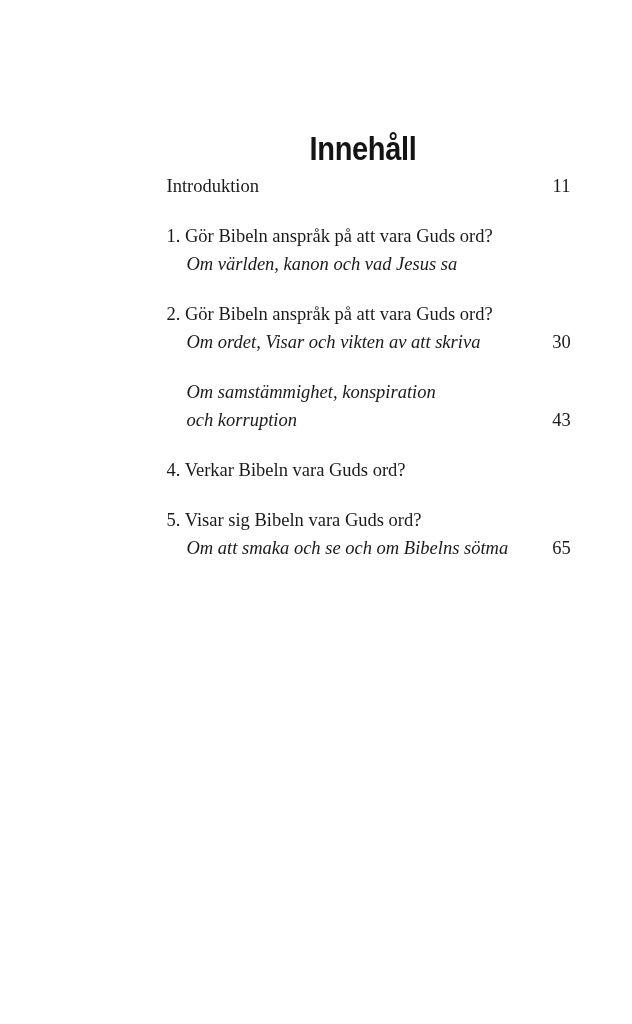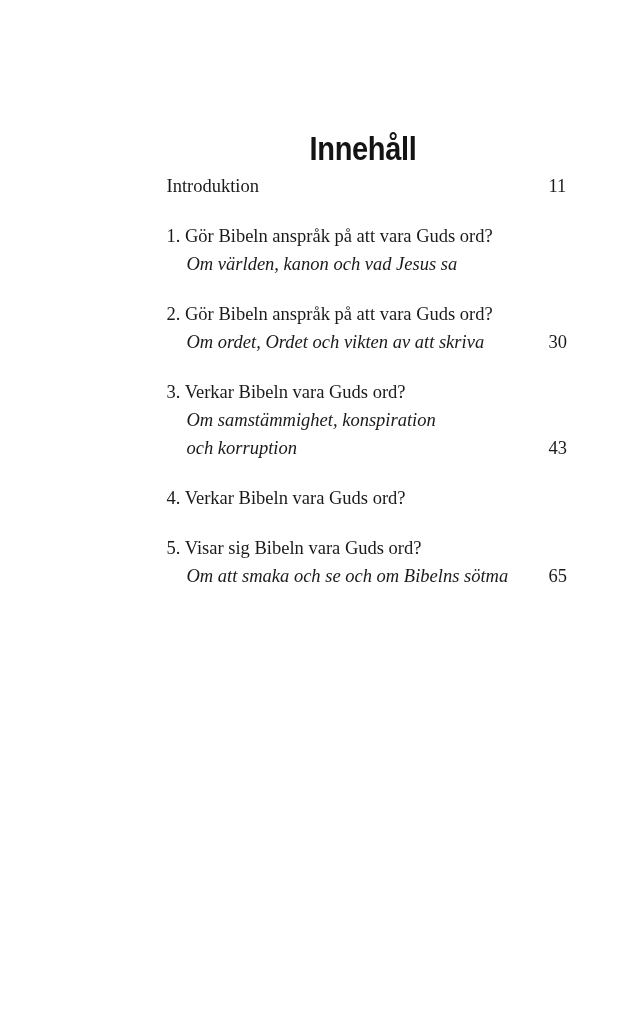--- a/index.html
+++ b/index.html
@@ -53,21 +53,21 @@
     display: flex;
     align-items: baseline;
     justify-content: space-between;
     font-size: 18.5px;
     line-height: 28px;
     white-space: nowrap;
   }
   .toc-line .text { flex: 0 1 auto; }
   .toc-line .page-num {
     flex: 0 0 auto;
-    text-align: left;
+    text-align: center;
     min-width: 26px;
     font-size: 18.5px;
   }
 
   
   .line-main .text {
     font-style: normal;
   }
   
   .line-sub {
@@ -103,29 +103,25 @@
           <span class="text">Om världen, kanon och vad Jesus sa</span>
           <span class="page-num"></span>
         </div>
       </div>
       <div class="toc-entry">
         <div class="toc-line line-main">
           <span class="text">2. Gör Bibeln anspråk på att vara Guds ord?</span>
           <span class="page-num"></span>
         </div>
         <div class="toc-line line-sub">
-          <span class="text">Om ordet, Ordet och vikten av att skriva</span>
+          <span class="text">Om ordet, Visar och vikten av att skriva</span>
           <span class="page-num">30</span>
         </div>
       </div>
       <div class="toc-entry">
-        <div class="toc-line line-main">
-          <span class="text">3. Verkar Bibeln vara Guds ord?</span>
-          <span class="page-num"></span>
-        </div>
         <div class="toc-line line-sub">
           <span class="text">Om samstämmighet, konspiration</span>
           <span class="page-num"></span>
         </div>
         <div class="toc-line line-sub">
           <span class="text">och korruption</span>
           <span class="page-num">43</span>
         </div>
       </div>
       <div class="toc-entry">

